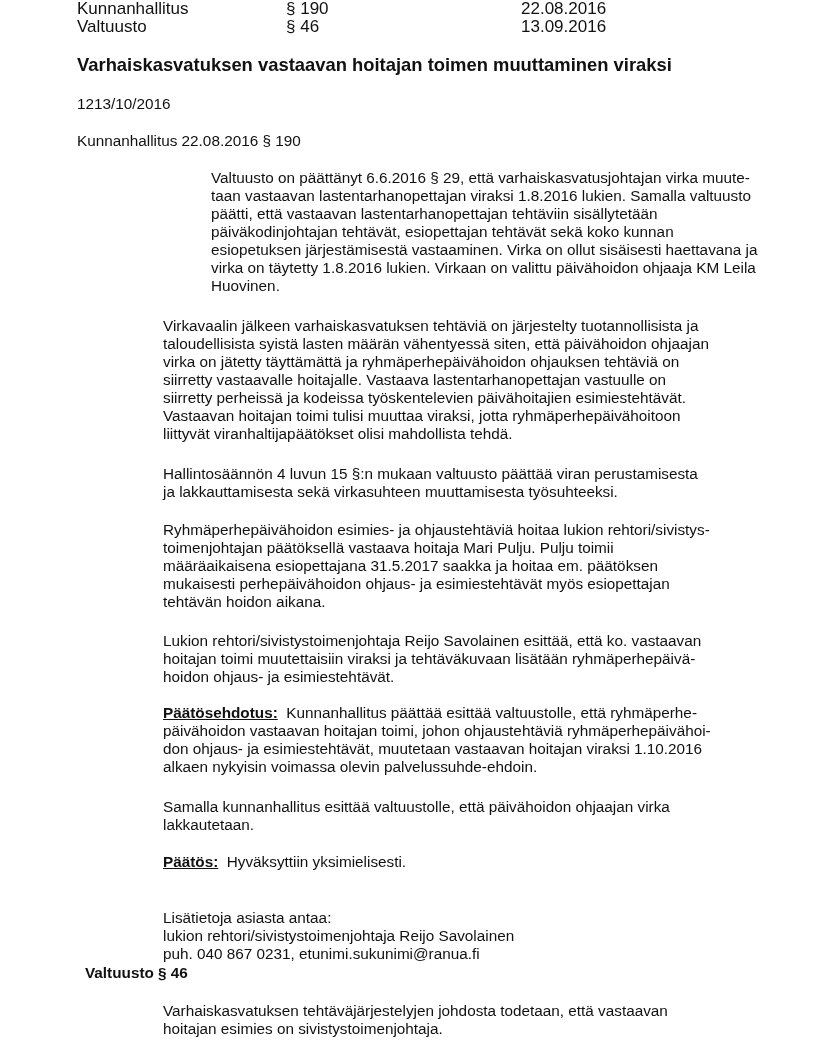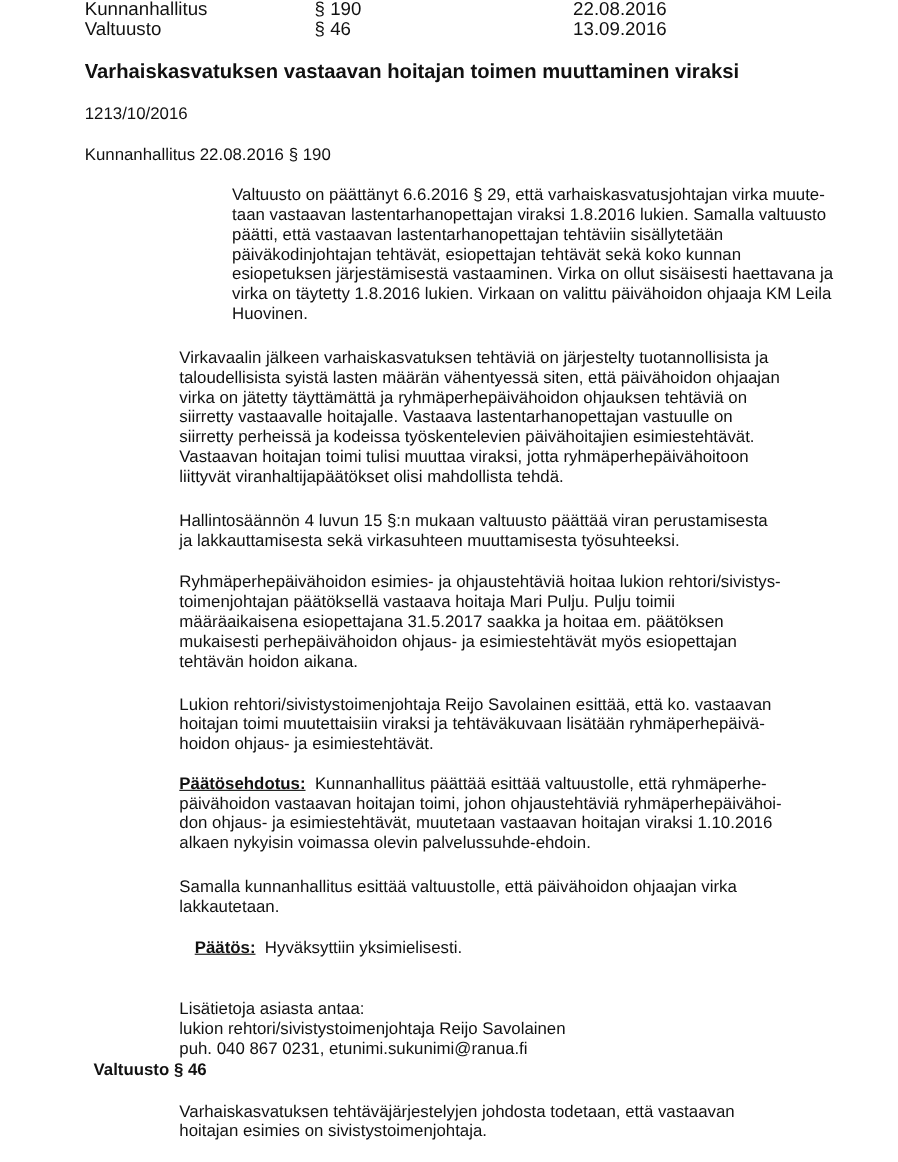--- a/index.html
+++ b/index.html
@@ -79,21 +79,21 @@
   <span class="ln">päivähoidon vastaavan hoitajan toimi, johon ohjaustehtäviä ryhmäperhepäivähoi-</span>
   <span class="ln">don ohjaus- ja esimiestehtävät, muutetaan vastaavan hoitajan viraksi 1.10.2016</span>
   <span class="ln">alkaen nykyisin voimassa olevin palvelussuhde-ehdoin.</span>
 </div>
 
 <div class="para" style="top:798px;">
   <span class="ln">Samalla kunnanhallitus esittää valtuustolle, että päivähoidon ohjaajan virka</span>
   <span class="ln">lakkautetaan.</span>
 </div>
 
-<div class="para" style="top:853px;margin-left:14px;">
+<div class="para" style="top:853px;">
   <span class="ln"><span class="lbl">Päätös:</span>&nbsp; <span>Hyväksyttiin yksimielisesti.</span></span>
 </div>
 
 <div class="para" style="top:909px;">
   <span class="ln">Lisätietoja asiasta antaa:</span>
   <span class="ln">lukion rehtori/sivistystoimenjohtaja Reijo Savolainen</span>
   <span class="ln">puh. 040 867 0231, etunimi.sukunimi@ranua.fi</span>
 </div>
 
 <div class="abs" style="left:85px; top:964px;font-weight:bold;">Valtuusto § 46</div>

